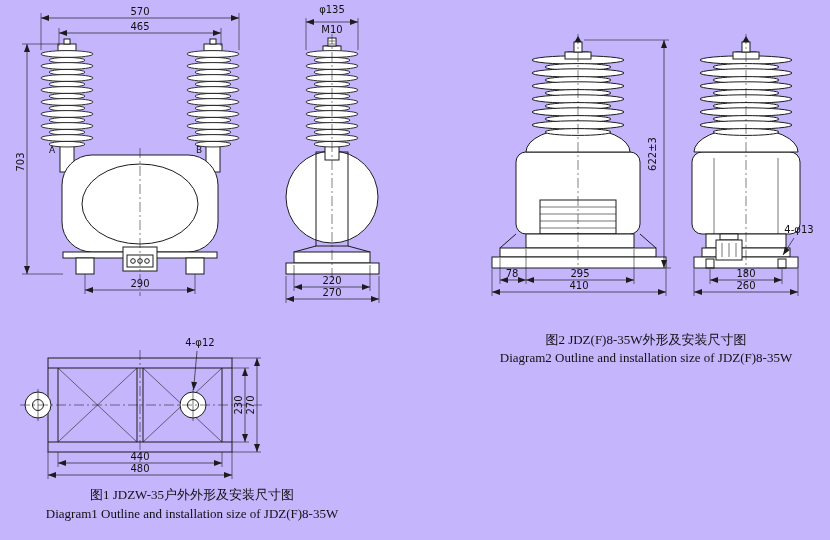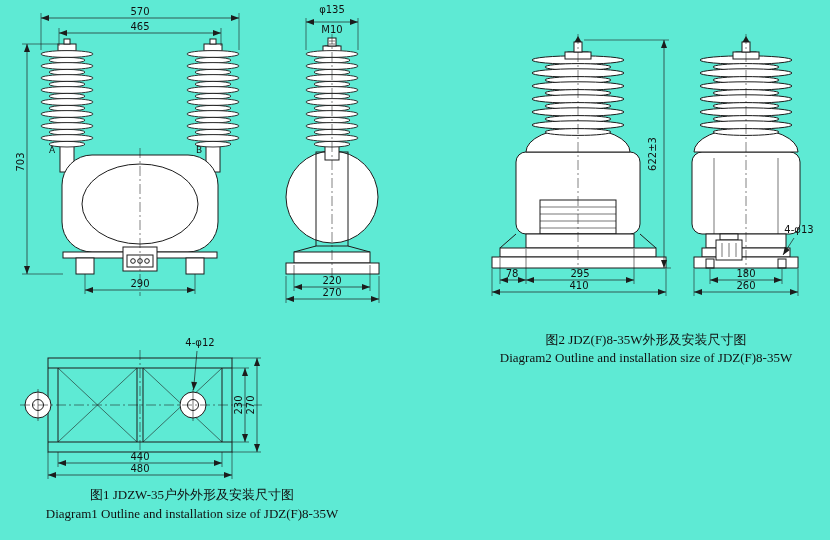--- a/index.html
+++ b/index.html
@@ -1,16 +1,16 @@
 <!DOCTYPE html>
 <html><head>
 <meta charset="utf-8">
 <style>
   html,body{margin:0;padding:0;background:#ffffff}
-  .sheet{position:relative;width:830px;height:540px;background:#5eead4;overflow:hidden;
+  .sheet{position:relative;width:830px;height:540px;background:#c4b5fd;overflow:hidden;
          font-family:"DejaVu Sans",sans-serif}
   svg{display:block}
   .s  {fill:none;stroke:#1c1c1c;stroke-width:1}
   .sf {fill:#ffffff;stroke:#1c1c1c;stroke-width:1}
   .ext{stroke:#1c1c1c;stroke-width:.6;fill:none}
   .dl {stroke:#1c1c1c;stroke-width:.7;fill:none}
   .cl {stroke:#1c1c1c;stroke-width:.55;fill:none;stroke-dasharray:10 3 2 3}
   .dt {font-family:"DejaVu Sans",sans-serif;font-size:10px;fill:#111;text-anchor:middle}
   .sm {font-size:9px}
   .cap{font-family:"Liberation Serif","DejaVu Serif",serif;font-size:13px;fill:#111;text-anchor:middle}

